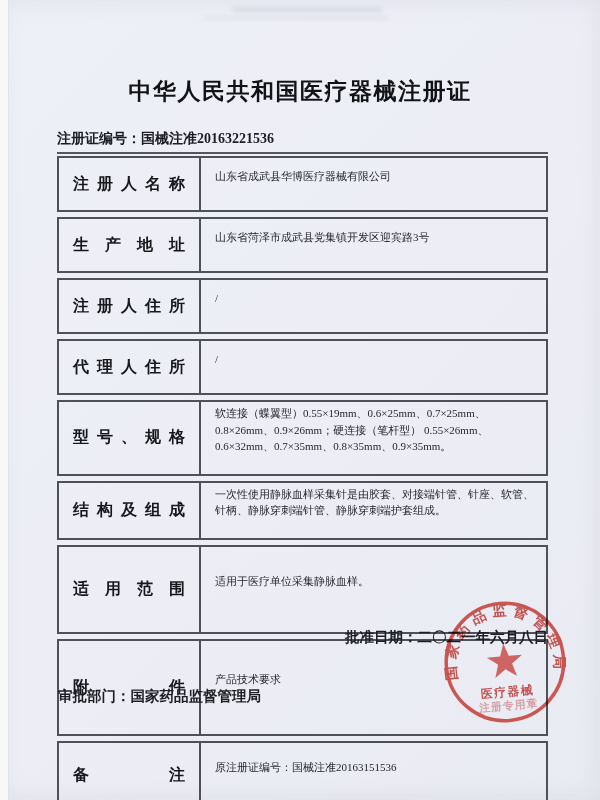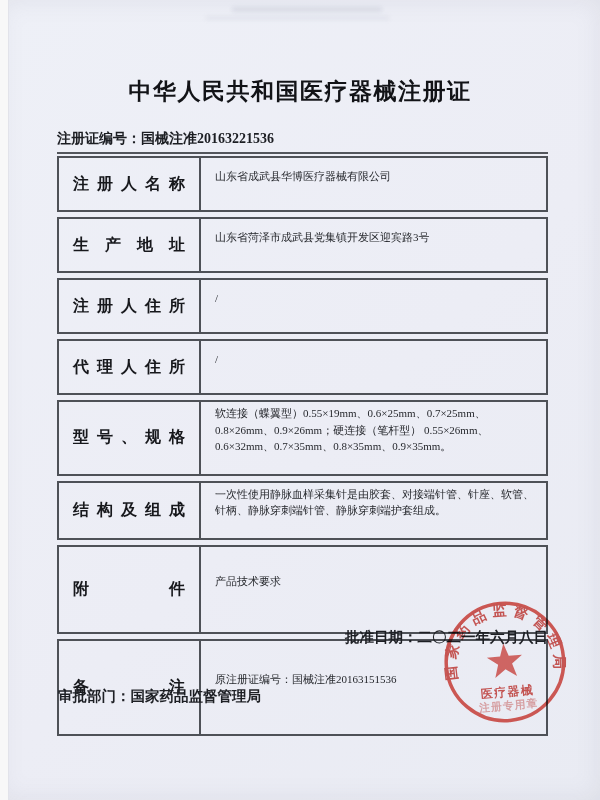--- a/index.html
+++ b/index.html
@@ -111,20 +111,24 @@
       </tr>
       <tr>
         <th>型号、规格</th>
         <td>软连接（蝶翼型）0.55×19mm、0.6×25mm、0.7×25mm、0.8×26mm、0.9×26mm；硬连接（笔杆型） 0.55×26mm、0.6×32mm、0.7×35mm、0.8×35mm、0.9×35mm。</td>
       </tr>
       <tr>
         <th>结构及组成</th>
         <td>一次性使用静脉血样采集针是由胶套、对接端针管、针座、软管、针柄、静脉穿刺端针管、静脉穿刺端护套组成。</td>
       </tr>
       <tr>
+        <th>适用范围</th>
+        <td>适用于医疗单位采集静脉血样。</td>
+      </tr>
+      <tr>
         <th>附件</th>
         <td>产品技术要求</td>
       </tr>
       <tr>
         <th>备注</th>
         <td>原注册证编号：国械注准20163151536</td>
       </tr>
     </tbody>
   </table>
 

